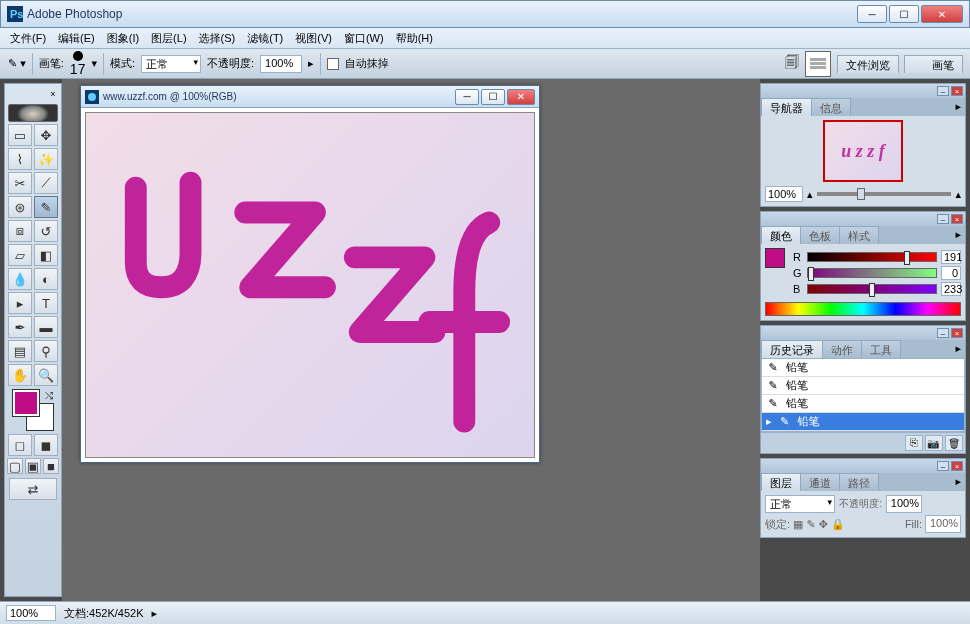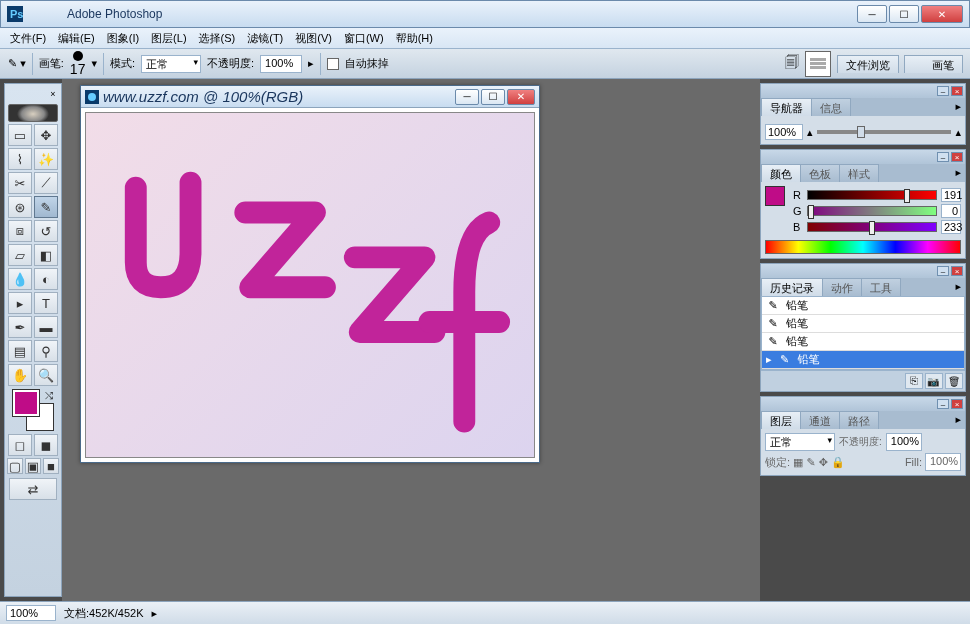--- a/index.html
+++ b/index.html
@@ -1,19 +1,19 @@
 <!DOCTYPE html>
 <html><head>
 <meta charset="utf-8">
 <style>
 * { box-sizing: border-box; margin: 0; padding: 0; font-family: "Microsoft YaHei", Tahoma, sans-serif; font-size: 11px; }
 body { width: 970px; height: 624px; background: #4a4a4a; overflow: hidden; }
 
 
-.titlebar { height: 28px; background: linear-gradient(#eaf2fb, #c8dcf0); display: flex; align-items: center; padding: 8px 6px; border: 1px solid #6b8aab; gap: 40px; }
+.titlebar { height: 28px; background: linear-gradient(#eaf2fb, #c8dcf0); display: flex; align-items: center; padding: 8px 6px; border: 1px solid #6b8aab; }
 .titlebar .app-icon { width: 16px; height: 16px; margin-right: 4px; }
 .titlebar .title-text { flex: 1; color: #1a365d; font-size: 12px; }
 .winctrl { display: flex; gap: 2px; }
 .winctrl button { width: 30px; height: 18px; border: 1px solid #6b8aab; border-radius: 2px; background: linear-gradient(#fff,#dbe7f3); font-size: 10px; display:flex; align-items:center; justify-content:center; }
 .winctrl .close { background: linear-gradient(#f08080,#d04040); color:#fff; width: 42px; }
 
 
 .menubar { height: 21px; background: linear-gradient(#eaf2fb,#d8e6f4); border-bottom: 1px solid #9ab3cc; display:flex; align-items:center; padding: 0 4px; }
 .menubar span { padding: 4px 6px; cursor: default; }
 
@@ -42,21 +42,21 @@
 .colors { margin-top:4px; position:relative; width:40px; height:40px; }
 .fgcolor { position:absolute; width:26px; height:26px; background:#bf0c87; border:2px solid #fff; outline:1px solid #333; top:0; left:0; }
 .bgcolor { position:absolute; width:26px; height:26px; background:#fff; border:2px solid #fff; outline:1px solid #333; bottom:0; right:0; }
 .mini-swap { position:absolute; top:0; right:0; font-size:10px; }
 
 
 .workarea { flex:1; background:#6a6a6a; position:relative; display:flex; }
 .canvas-window { position:absolute; left:18px; top:6px; width:460px; height:378px; background:#fff; border:1px solid #4a6a8a; box-shadow:0 0 4px rgba(0,0,0,0.4); display:flex; flex-direction:column; }
 .cw-title { height:22px; background:linear-gradient(#eaf2fb,#c8dcf0); display:flex; align-items:center; padding:0 4px; border-bottom:1px solid #8ca4bc; }
 .cw-title .doc-icon { width:14px; height:14px; margin-right:4px; }
-.cw-title .doc-title { flex:1; font-size:15px; color:#1a365d;font-style:italic; }
+.cw-title .doc-title { flex:1; font-size:10px; color:#1a365d; }
 .cw-title .winctrl button { width:24px; height:16px; }
 .cw-title .winctrl .close { width:28px; }
 .canvas { flex:1; background:linear-gradient(135deg,#f2dde8,#dcd4ef); position:relative; margin:4px; border:1px solid #888; }
 .uzzf-path { position:absolute; inset:0; }
 
 
 .panels { width:210px; display:flex; flex-direction:column; gap:4px; padding:4px 4px 4px 0; }
 .panel { background:linear-gradient(#d8e4f0,#c4d2e0); border:1px solid #8ca4bc; }
 .panel-titlebar { height:14px; background:linear-gradient(#c8d8e8,#b0c4d8); display:flex; justify-content:flex-end; align-items:center; padding:0 2px; gap:2px; }
 .panel-titlebar .pbtn { width:12px; height:10px; border:1px solid #7090b0; background:#d0e0f0; font-size:8px; display:flex; align-items:center; justify-content:center; }
@@ -236,20 +236,23 @@
           <div class="pbtn">–</div>
           <div class="pbtn x">×</div>
         </div>
       <div class="panel-tabs">
         <div class="panel-tab">导航器</div>
         <div class="panel-tab inactive">信息</div>
         <div style="flex:1"></div>
           <span style="padding:2px 4px;">▸</span>
       </div>
       <div class="panel-body">
+        <div class="nav-thumb">
+            <span>u z z f</span>
+          </div>
         <div class="nav-footer">
           <div class="zoom">100%</div>
           <span>▴</span>
           <div class="slider-track">
               <div class="slider-thumb"></div>
             </div>
           <span>▴</span>
         </div>
       </div>
     </div>

